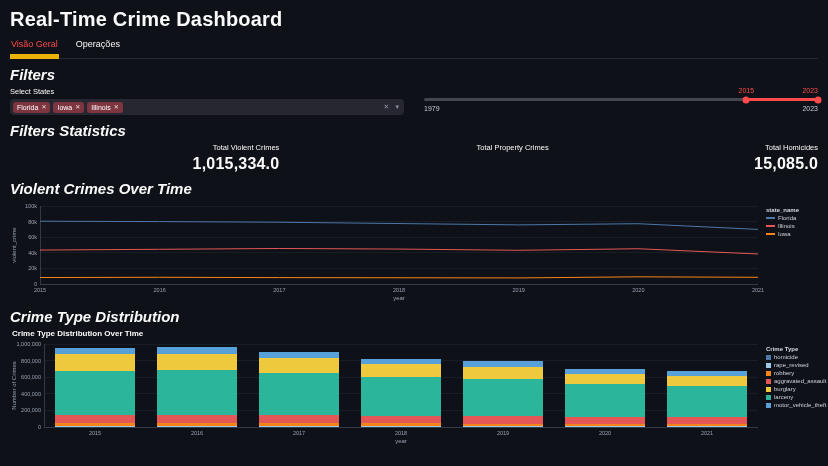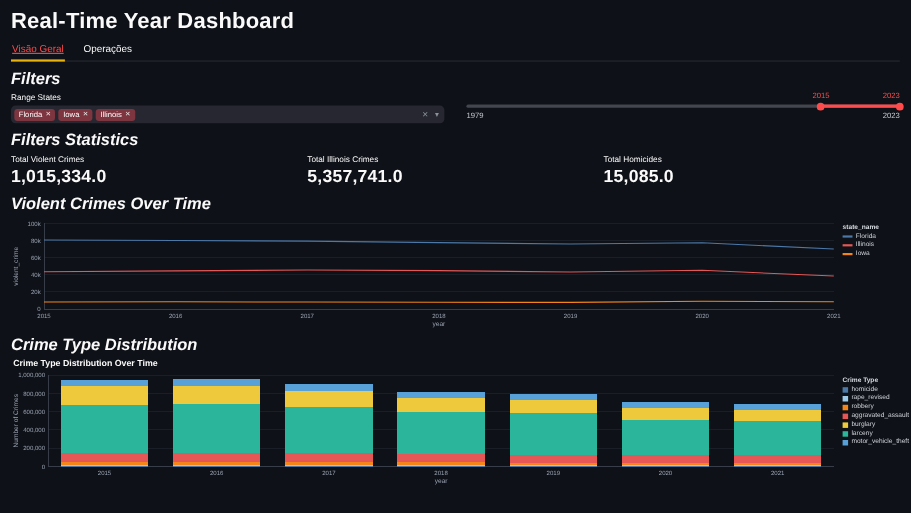--- a/index.html
+++ b/index.html
@@ -7,68 +7,68 @@
   body {
     background: #0e1117;
     color: #fafafa;
     font-family: "Liberation Sans", "DejaVu Sans", sans-serif;
     padding: 6px 10px;
     overflow: hidden;
   }
   h1.app-title { font-size: 20px; font-weight: 700; letter-spacing: .2px; margin: 2px 0 5px; }
   .tabs { display: flex; gap: 16px; border-bottom: 1px solid #262a33; }
   .tab { font-size: 9px; padding: 3px 1px 5px; cursor: pointer; color: #fafafa; }
-  .tab.active { color: #ff4b4b; border-bottom: 2px solid #eab308; margin-bottom: -1px; text-decoration: underline; }
+  .tab.active { color: #ff4b4b; border-bottom: 5px solid #eab308; margin-bottom: -1px; }
   h2.section-heading { font-size: 15px; font-weight: 700; margin: 7px 0 4px; font-style: italic; }
   .filters-row { display: flex; gap: 20px; }
   .filter-col { flex: 1; min-width: 0; }
   .control-label { font-size: 7.5px; margin-bottom: 3px; color: #fafafa; }
   .multiselect { background: #262730; border-radius: 4px; height: 16px; display: flex; align-items: center; padding: 0 5px 0 3px; }
   .ms-tags { display: flex; gap: 3px; flex: 1; align-items: center; min-width: 0; }
   .pill { background: #7d3540; color: #ffffff; border-radius: 3px; font-size: 7px; line-height: 1; padding: 2px 4px; display: flex; align-items: center; gap: 3px; }
   .pill .x { font-size: 6px; opacity: .85; cursor: pointer; }
   .ms-icons { display: flex; align-items: center; gap: 6px; color: #8b919d; }
   .ms-clear, .ms-caret { font-size: 7px; cursor: pointer; }
   .slider { position: relative; padding-top: 11px; }
   .thumb-val { position: absolute; top: 0; font-size: 7px; color: #ff4b4b; white-space: nowrap; }
   .thumb-val.start { transform: translateX(-50%); }
   .track { position: relative; height: 3px; background: #43454f; border-radius: 2px; }
   .fill { position: absolute; top: 0; height: 3px; background: #ff4b4b; border-radius: 2px; }
   .thumb { position: absolute; top: 50%; width: 7px; height: 7px; border-radius: 50%; background: #ff4b4b; transform: translate(-50%,-50%); cursor: pointer; }
   .minmax { display: flex; justify-content: space-between; font-size: 7px; color: #c7ccd4; margin-top: 4px; }
-  .metrics { display: flex; }
+  .metrics { display: flex; text-align: right; }
   .metric { flex: 1; }
   .m-label { font-size: 7.5px; color: #fafafa; margin-bottom: 3px; }
   .m-value { font-size: 16px; font-weight: 600; letter-spacing: .2px; }
   .chart-title { font-size: 8px; font-weight: 700; margin: 2px 0 2px 2px; }
   .chart-wrap { display: flex; align-items: flex-start; }
   .legend { width: 52px; flex: none; padding-top: 6px; }
   .legend-title { font-size: 6px; font-weight: 700; color: #d5d9e0; margin-bottom: 2px; }
   .legend-item { display: flex; align-items: center; gap: 3px; font-size: 6px; color: #cfd3da; margin-bottom: 2px; }
   .sw-line { width: 9px; height: 2px; flex: none; }
   .sw-sq { width: 5px; height: 5px; flex: none; }
   svg { display: block; flex: none; }
 </style>
 </head>
 <body>
 
 <div class="app">
 
-  <h1 class="app-title">Real-Time Year Dashboard</h1>
+  <h1 class="app-title">Real-Time Crime Dashboard</h1>
 
   <div class="tabs">
     <div class="tab active">Visão Geral</div>
     <div class="tab">Operações</div>
   </div>
 
   <h2 class="section-heading">Filters</h2>
 
   <div class="filters-row">
     <div class="filter-col">
-      <div class="control-label">Range States</div>
+      <div class="control-label">Select States</div>
       <div class="multiselect">
         <div class="ms-tags" id="ms-tags">
             <span class="pill">
               <span>Florida</span>
               <span class="x">✕</span>
             </span>
             <span class="pill">
               <span>Iowa</span>
               <span class="x">✕</span>
             </span>
@@ -101,22 +101,21 @@
   </div>
 
   <h2 class="section-heading">Filters Statistics</h2>
 
   <div class="metrics">
     <div class="metric">
       <div class="m-label">Total Violent Crimes</div>
       <div class="m-value">1,015,334.0</div>
     </div>
     <div class="metric">
-      <div class="m-label">Total Illinois Crimes</div>
-      <div class="m-value">5,357,741.0</div>
+      <div class="m-label">Total Property Crimes</div>
     </div>
     <div class="metric">
       <div class="m-label">Total Homicides</div>
       <div class="m-value">15,085.0</div>
     </div>
   </div>
 
   <h2 class="section-heading">Violent Crimes Over Time</h2>
 
   <div class="chart-block">

